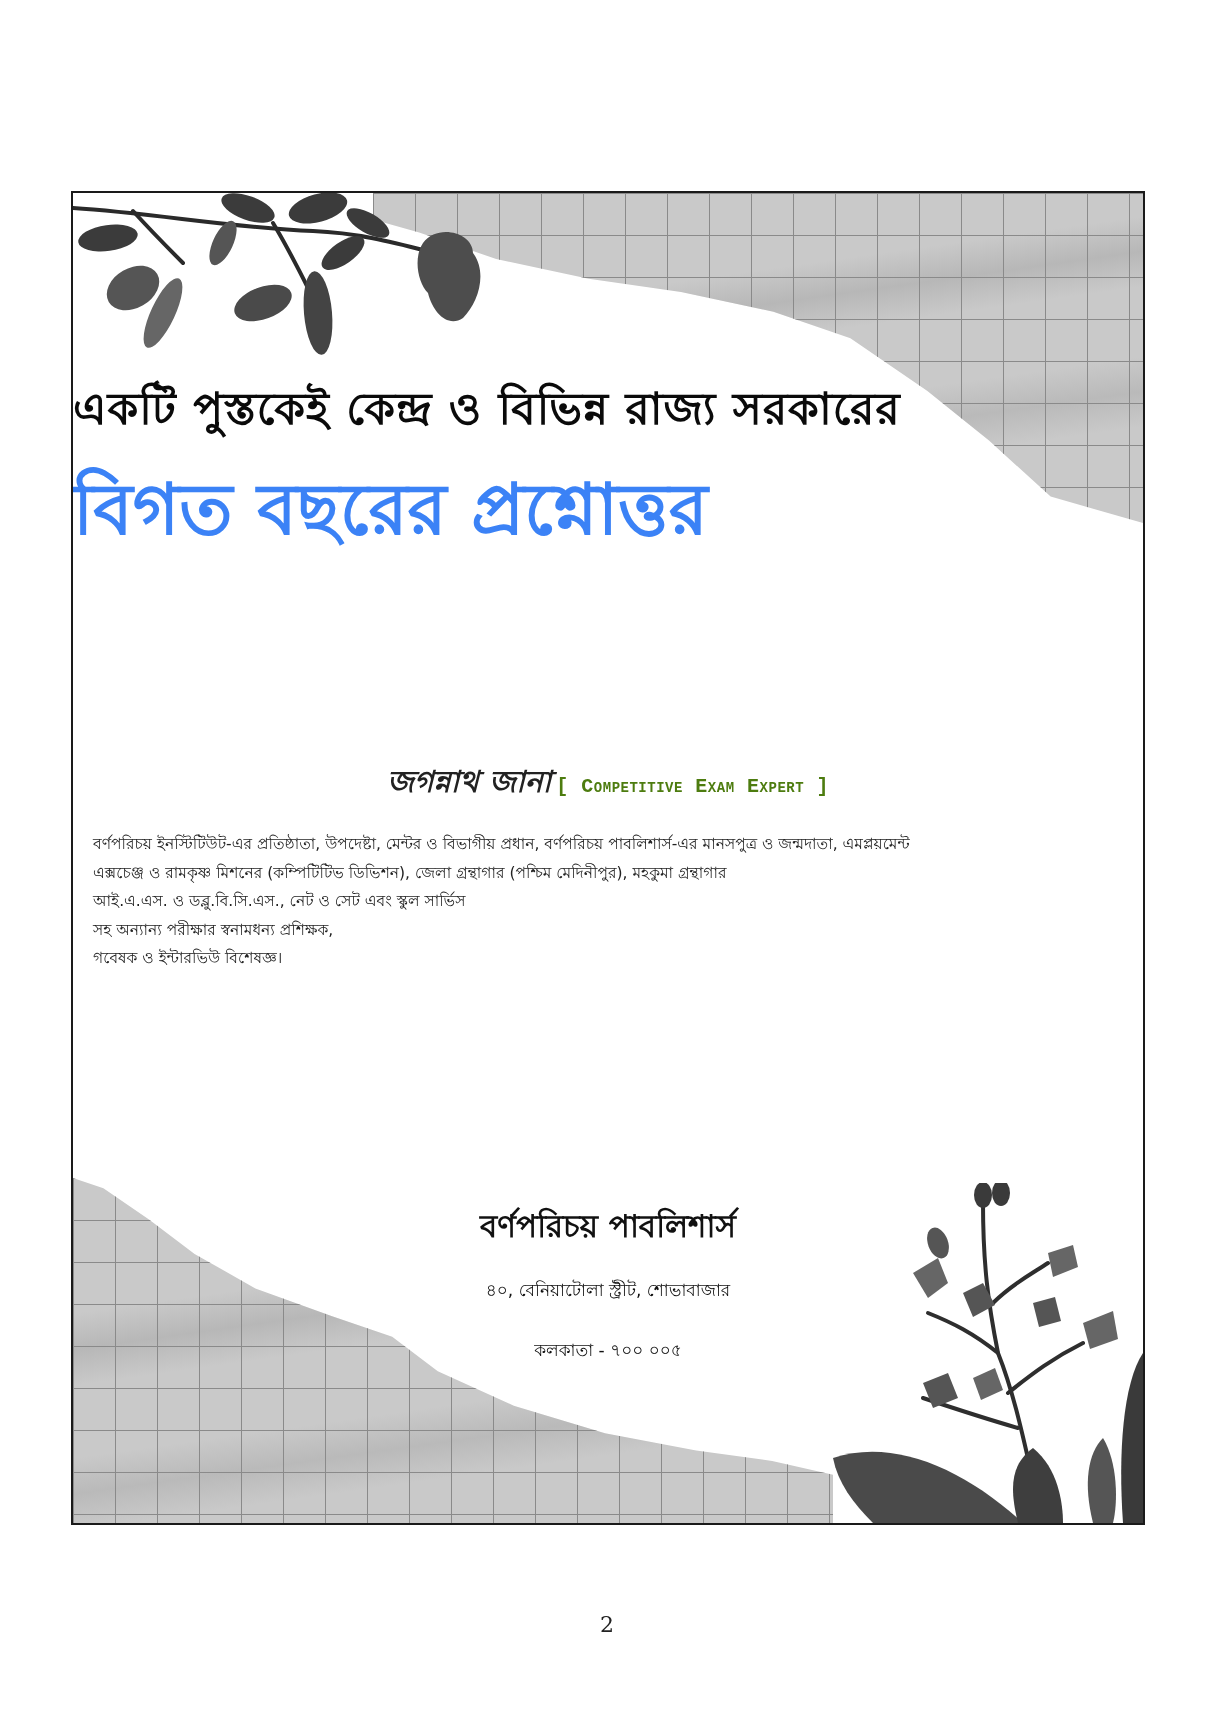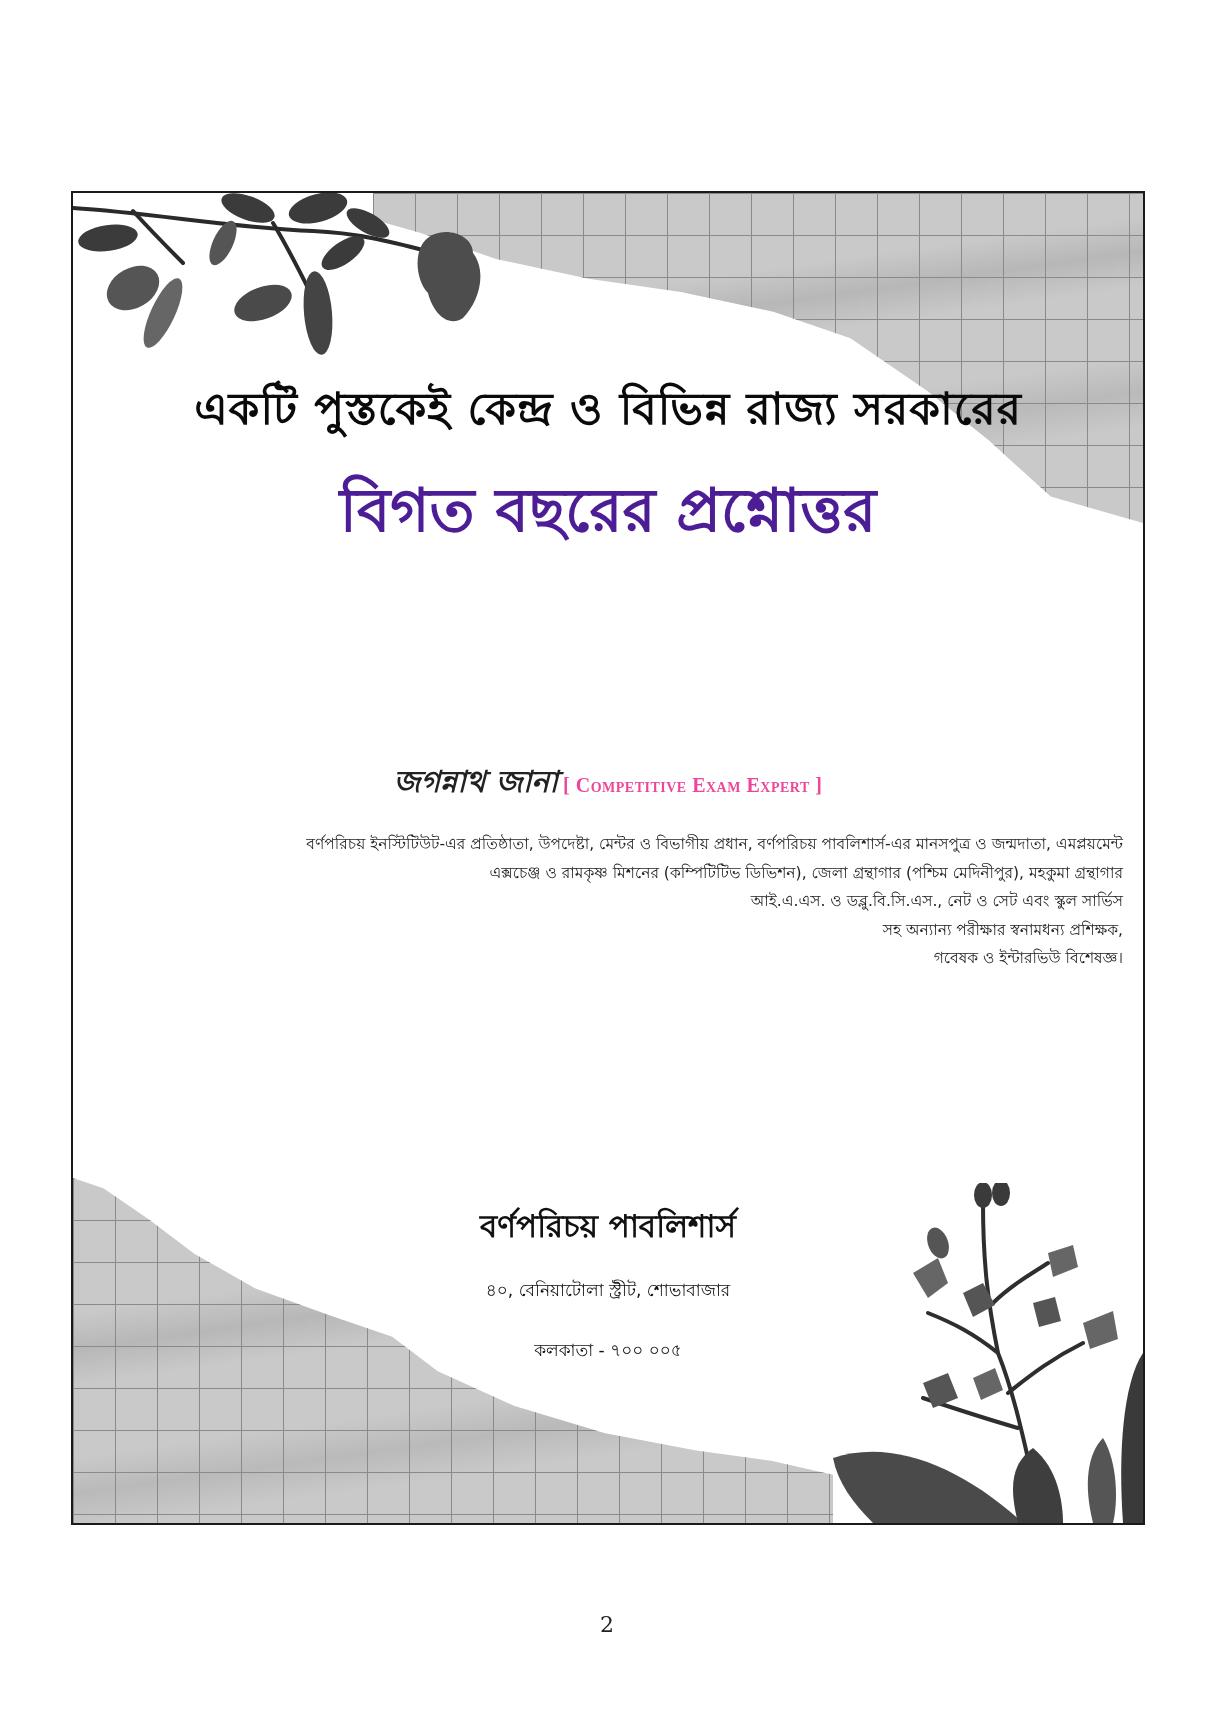--- a/index.html
+++ b/index.html
@@ -13,30 +13,30 @@
         linear-gradient(90deg, #8a8a8a 1.5px, transparent 1.5px),
         linear-gradient(172deg, transparent 30%, rgba(150,150,150,0.35) 38%, transparent 46%, transparent 62%, rgba(150,150,150,0.3) 70%, transparent 78%);
       background-size: 42px 42px, 42px 42px, 100% 100%; }
     .grid-top { left: 300px; top: 0; width: 770px; height: 330px;
       clip-path: polygon(0 0, 100% 0, 100% 100%, 88% 92%, 80% 75%, 72% 60%, 62% 44%, 52% 36%, 40% 30%, 28% 26%, 16% 20%, 6% 12%, 0 8%); }
     .grid-bottom { left: 0; top: 985px; width: 760px; height: 345px;
       clip-path: polygon(0 0, 4% 3%, 10% 12%, 16% 22%, 24% 32%, 34% 40%, 42% 46%, 48% 56%, 58% 66%, 70% 74%, 82% 79%, 92% 82%, 100% 86%, 100% 100%, 0 100%); }
     .plant-top { position: absolute; left: 0; top: 0; width: 470px; height: 190px; }
     .plant-bottom { position: absolute; right: 0; bottom: 0; width: 310px; height: 340px; }
 
-    .subtitle { position: absolute; left: 0; width: 1070px; top: 183px; text-align: center;
+    .subtitle { position: absolute; left: 0; width: 1070px; top: 183px; text-align: left;
       font-family: "DejaVu Sans", sans-serif; font-weight: bold; font-size: 44px; letter-spacing: 1px; color: #0a0a0a; }
-    .title { position: absolute; left: 0; width: 1070px; top: 262px; text-align: center;
-      font-family: "DejaVu Sans", sans-serif; font-weight: bold; font-size: 60px; line-height: 110px; color: #4c1d95; }
+    .title { position: absolute; left: 0; width: 1070px; top: 262px; 
+      font-family: "DejaVu Sans", sans-serif; font-weight: bold; font-size: 71px; line-height: 110px; color: #3b82f6; }
 
     .author-row { position: absolute; left: 0; width: 1070px; top: 565px; text-align: center; }
     .author-name { font-family: "DejaVu Sans", sans-serif; font-style: italic; font-weight: bold; font-size: 30px; color: #222; }
-    .author-tag { font-family: Liberation Serif, serif; font-weight: bold; font-size: 20px; font-variant: small-caps; color: #ec4899; letter-spacing: 0.5px; text-align: right; }
+    .author-tag { font-family: Liberation Mono, monospace; font-weight: bold; font-size: 20px; font-variant: small-caps; color: #4d7c0f; letter-spacing: 0.5px; text-align: right; }
 
-    .bio { position: absolute; left: 20px; width: 1030px; top: 637px; text-align: right;
+    .bio { position: absolute; left: 20px; width: 1030px; top: 637px; text-align: left;
       font-family: "DejaVu Sans", sans-serif; font-size: 15.5px; line-height: 28.5px; color: #222; }
     .bio div { white-space: nowrap; }
 
     .publisher { position: absolute; left: 300px; width: 470px; top: 1013px; text-align: center; color: #111; }
     .pub-name { font-family: "DejaVu Sans", sans-serif; font-weight: bold; font-size: 31px; line-height: 40px; }
     .pub-tagline { font-family: "DejaVu Sans", sans-serif; font-size: 17px; line-height: 40px; }
     .pub-line { font-family: "DejaVu Sans", sans-serif; font-size: 17px; line-height: 31px; margin-top: 29px; }
 
     .page-number { position: absolute; left: 0; width: 1214px; top: 1612px; text-align: center;
       font-family: "DejaVu Serif", serif; font-size: 22px; color: #222; }

